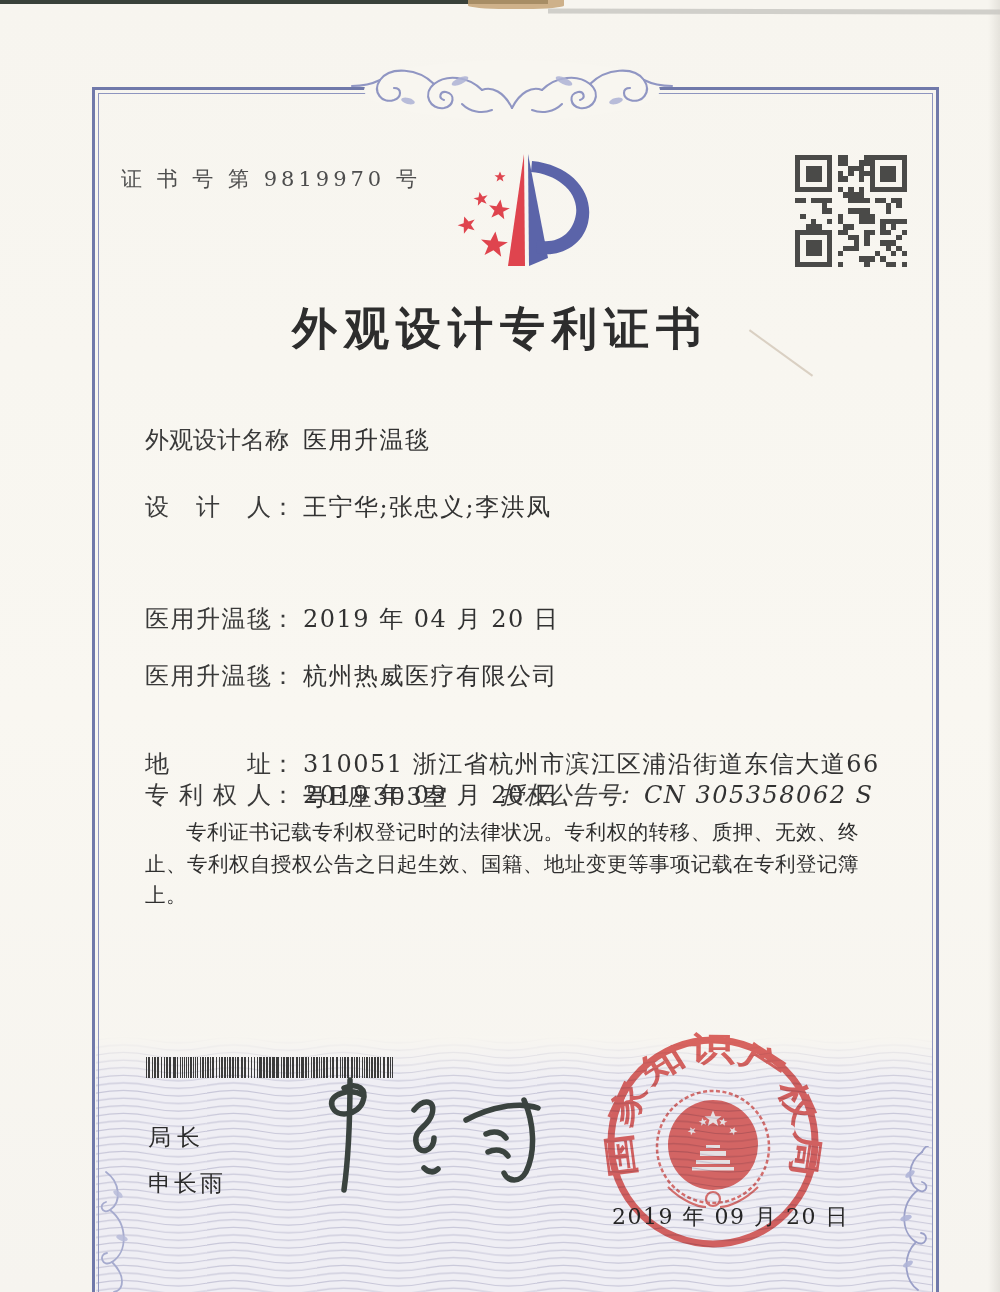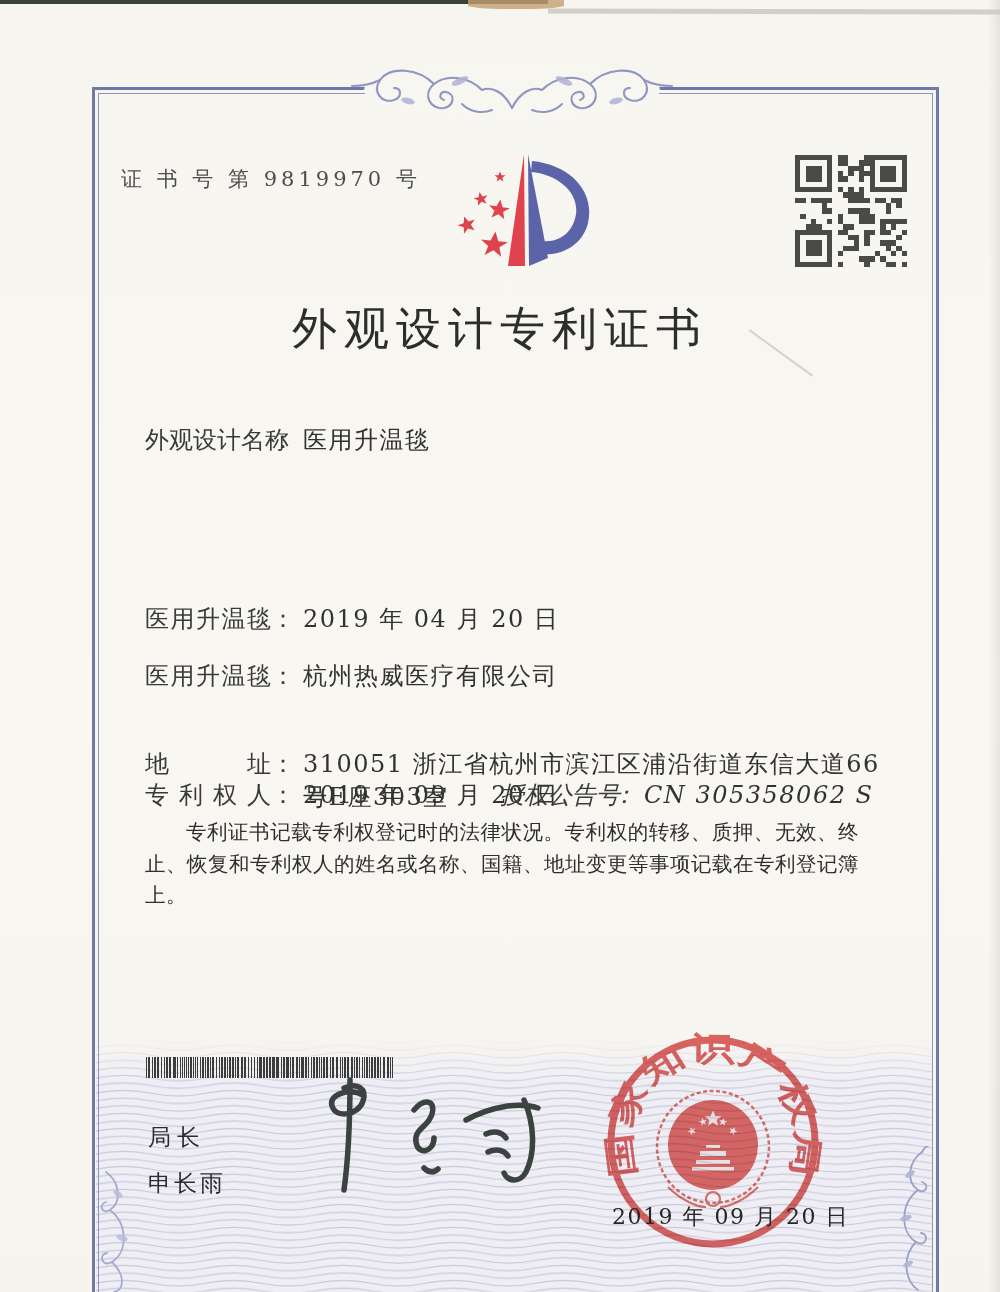--- a/index.html
+++ b/index.html
@@ -23,21 +23,21 @@
   .ornament-top{position:absolute;left:342px;top:56px;z-index:3;}
   .corner-right{position:absolute;left:886px;top:1146px;z-index:3;}
   .corner-left{position:absolute;left:96px;top:1168px;z-index:3;transform:scaleX(-1);}
   
   .cert-no{position:absolute;left:121px;top:165px;font-size:21px;letter-spacing:4px;color:#4d4d4d;z-index:5;}
   .logo{position:absolute;left:436px;top:148px;z-index:5;}
   .qr{position:absolute;left:795px;top:155px;width:112px;height:112px;display:grid;
       grid-template-columns:repeat(21,1fr);grid-template-rows:repeat(21,1fr);z-index:5;}
   .qr div{background:transparent;}
   .qr div.on{background:#4a4a48;}
-  .title{position:absolute;left:0;top:299px;width:100%;text-align:center;font-size:45px;font-weight:400;
+  .title{position:absolute;left:0;top:299px;width:100%;text-align:center;font-size:45px;font-weight:700;
          letter-spacing:7px;color:#2d2d2d;z-index:5;}
   
   .row{position:absolute;left:145px;z-index:5;font-size:24px;color:#353535;white-space:nowrap;}
   .flabel{display:inline-block;width:126px;text-align:justify;text-align-last:justify;color:#3a3a3a;vertical-align:top;}
   .colon{display:inline-block;margin-right:8px;color:#3a3a3a;}
   .fvalue{letter-spacing:1.5px;color:#323232;}
   .row-address .fvalue{display:inline-block;width:600px;white-space:normal;line-height:33px;vertical-align:top;}
   .pair2{position:absolute;left:355px;top:0;white-space:nowrap;font-style:italic;}
   
   .bodytext{position:absolute;left:145px;top:817px;width:714px;z-index:5;font-size:20.5px;line-height:31.5px;
@@ -593,39 +593,42 @@
       <div class="on"></div>
       <div class="on"></div>
       <div></div>
       <div class="on"></div>
     </div>
 
   <div class="title">外观设计专利证书</div>
 
   <div class="row" style="top:424px">
     <span class="flabel">外观设计名称</span><span class="colon">：</span><span class="fvalue">医用升温毯</span>
+  </div>
+  <div class="row" style="top:491px">
+    <span class="flabel">设计人</span><span class="colon">：</span><span class="fvalue">王宁华;张忠义;李洪凤</span>
   </div>
   <div class="row" style="top:603px">
     <span class="flabel">医用升温毯</span><span class="colon">：</span><span class="fvalue">2019 年 04 月 20 日</span>
   </div>
   <div class="row" style="top:660px">
     <span class="flabel">医用升温毯</span><span class="colon">：</span><span class="fvalue">杭州热威医疗有限公司</span>
   </div>
   <div class="row row-address" style="top:748px">
     <span class="flabel">地址</span><span class="colon">：</span><span class="fvalue">310051 浙江省杭州市滨江区浦沿街道东信大道66号E座303室</span>
   </div>
   <div class="row" style="top:779px">
     <span class="flabel">专利权人</span><span class="colon">：</span><span class="fvalue">2019 年 09 月 20 日</span>
     <span class="pair2">
       <span class="flabel" style="width:112px">授权公告号</span><span class="colon">：</span><span class="fvalue">CN 305358062 S</span>
     </span>
   </div>
 
   <div class="bodytext">
-    <p>专利证书记载专利权登记时的法律状况。专利权的转移、质押、无效、终止、恢复和专利权人的姓名或名称、国籍、地址变更等事项记载在专利登记簿上。</p>
+    <p>专利证书记载专利权登记时的法律状况。专利权的转移、质押、无效、终止、专利权自授权公告之日起生效、国籍、地址变更等事项记载在专利登记簿上。</p>
   </div>
 
   <div class="barcode" aria-hidden="true">
       <span style="left: 0px; width: 1px;"></span>
       <span style="left: 2px; width: 2px;"></span>
       <span style="left: 6px; width: 1px;"></span>
       <span style="left: 8px; width: 2px;"></span>
       <span style="left: 11px; width: 2px;"></span>
       <span style="left: 15px; width: 1px;"></span>
       <span style="left: 18px; width: 1px;"></span>

